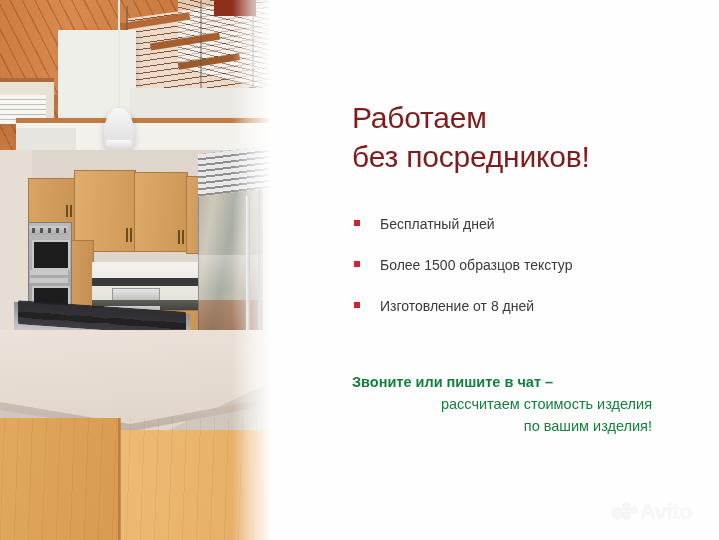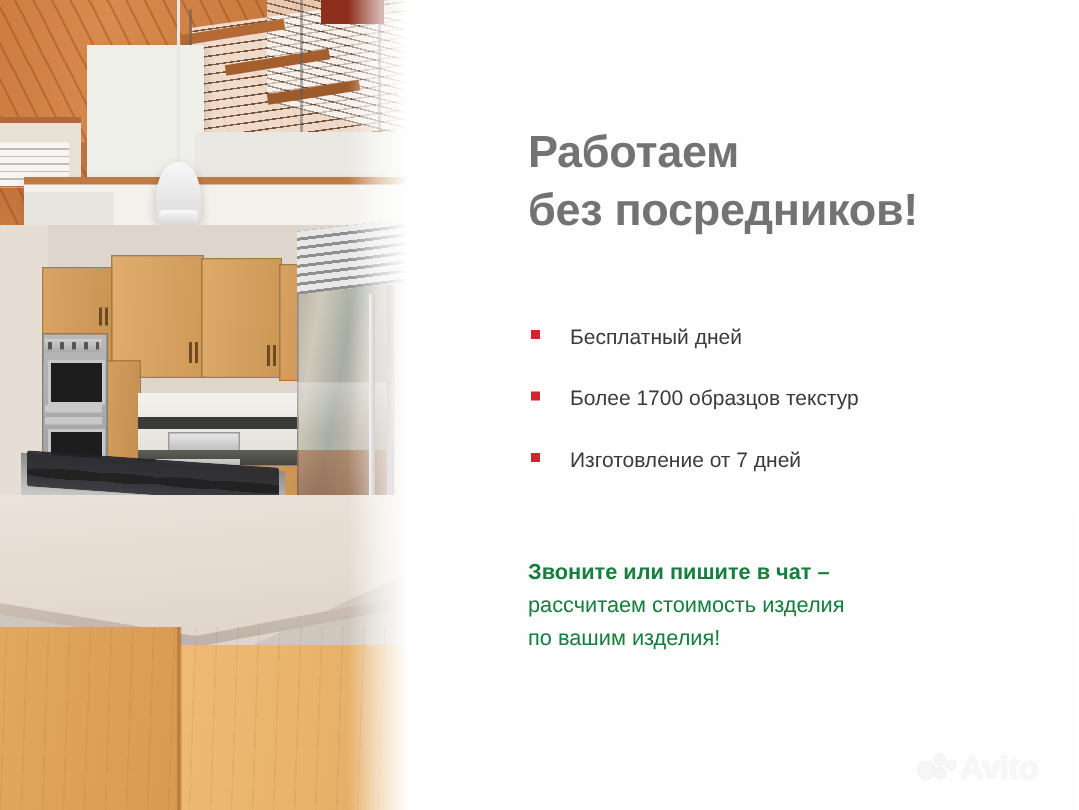--- a/index.html
+++ b/index.html
@@ -164,34 +164,34 @@
   .base-grain{left:-10px;top:418px;width:292px;height:130px;
     background:repeating-linear-gradient(92deg,rgba(150,95,35,.10) 0 1px,rgba(255,255,255,0) 1px 14px);}
 
   
   .fade{left:232px;top:0;width:40px;height:540px;
     background:linear-gradient(90deg,rgba(255,255,255,0),rgba(255,255,255,.55) 45%,#ffffff 100%);}
 
   
   .content{position:absolute;left:352px;top:0;width:367px;height:540px;}
 
-  .headline{position:absolute;left:0;top:82px;width:300px;
-    font-size:30px;font-weight:700;line-height:1.30;
-    color:#737373;letter-spacing:-0.2px;}
+  .headline{position:absolute;left:0;top:98px;width:300px;
+    font-size:30px;font-weight:400;line-height:1.30;
+    color:#7f1d1d;letter-spacing:-0.2px;}
   .headline .ln{display:block;white-space:nowrap;}
 
   .bullets{position:absolute;left:0;top:216px;width:330px;margin:0;padding:0;list-style:none;}
   .bullet{position:relative;padding-left:28px;margin-bottom:24px;
     font-size:14px;color:#3a3a3a;line-height:1.2;white-space:nowrap;}
   .bullet .sq{position:absolute;left:2px;top:4px;width:6px;height:6px;}
 
   .cta{position:absolute;left:0;top:371px;width:300px;
     font-size:14.5px;line-height:1.52;color:#15803d;}
   .cta .b{display:block;font-weight:700;white-space:nowrap;}
-  .cta .r{display:block;white-space:nowrap;}
+  .cta .r{display:block;white-space:nowrap;text-align:right;}
 
   
   .wm{position:absolute;left:612px;top:499px;width:98px;height:26px;
     display:flex;align-items:center;opacity:.62;}
   .wm-dots{position:relative;width:26px;height:20px;margin-right:2px;}
   .wm-dots i{position:absolute;display:block;border-radius:50%;background:#f2f2f2;
     box-shadow:0 0 0 .6px rgba(225,225,225,.9);}
   .d1{left:0px;top:6px;width:11px;height:11px;}
   .d2{left:11px;top:1px;width:7px;height:7px;}
   .d3{left:11px;top:10px;width:7px;height:7px;}
@@ -277,25 +277,25 @@
       <span class="ln">без посредников!</span>
     </div>
 
     <ul class="bullets">
       <li class="bullet">
         <span class="sq" style="background: rgb(208, 37, 46);"></span>
         <span>Бесплатный дней</span>
       </li>
       <li class="bullet">
         <span class="sq" style="background: rgb(208, 37, 46);"></span>
-        <span>Более 1700 образцов текстур</span>
+        <span>Более 1500 образцов текстур</span>
       </li>
       <li class="bullet">
         <span class="sq" style="background: rgb(208, 37, 46);"></span>
-        <span>Изготовление от 7 дней</span>
+        <span>Изготовление от 8 дней</span>
       </li>
     </ul>
 
     <div class="cta">
       <span class="b">Звоните или пишите в чат –</span>
       <span class="r">рассчитаем стоимость изделия</span>
       <span class="r">по вашим изделия!</span>
     </div>
   </div>
 

